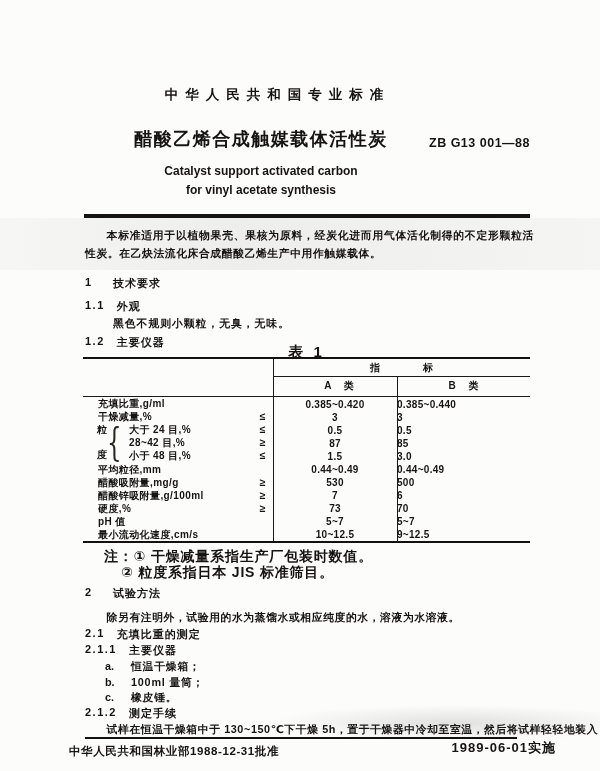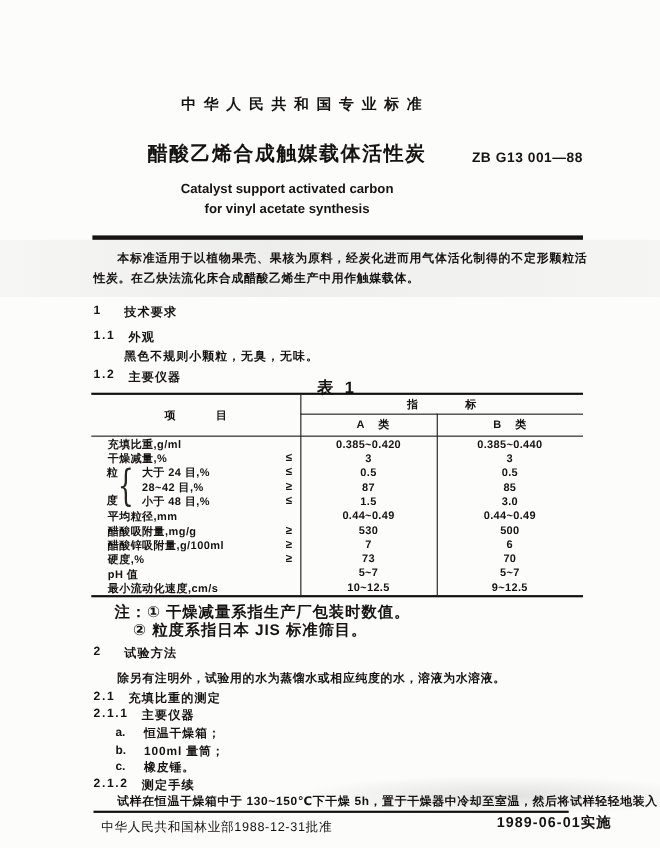--- a/index.html
+++ b/index.html
@@ -49,33 +49,33 @@
   .h-b{position:absolute;left:314px;top:17px;width:133px;height:20px;
     display:flex;align-items:center;justify-content:center;font-weight:700;word-spacing:10px;}
   .hline{position:absolute;left:0;right:0;top:37px;height:1.2px;background:#1a1918;}
   .t-body{position:absolute;left:0;right:0;top:38.5px;}
   .t-row{display:flex;height:13.1px;align-items:center;}
   .c-item{position:relative;width:190px;padding-left:15px;box-sizing:border-box;
     white-space:nowrap;letter-spacing:.4px;}
   .c-item.g{padding-left:46px;}
   .rel{position:absolute;right:7px;top:0;font-size:10.5px;}
   .c-a{width:124px;text-align:center;letter-spacing:.3px;}
-  .c-b{width:133px;text-align:center;letter-spacing:.3px;}
+  .c-b{width:133px;text-align:left;letter-spacing:.3px;}
   .grp-lbl{position:absolute;font-size:10px;font-weight:600;left:14px;}
   .grp-brace{position:absolute;left:24px;top:60px;font-size:37px;font-weight:400;
     font-family:"DejaVu Serif",serif;transform:scale(.62,1.05);transform-origin:left top;
     color:#26251f;}
   
   .note{font-size:14px;font-weight:600;letter-spacing:.8px;}
   
   .instr{left:85px;padding-left:20px;display:flex;font-size:10.8px;font-weight:600;letter-spacing:.8px;}
   .instr .key{width:26px;font-weight:700;letter-spacing:0;}
   
   .foot-rule{top:737px;left:85px;width:432px;height:2px;background:#12110f;}
-  .foot-left{top:744px;left:92px;font-size:11.5px;font-weight:400;letter-spacing:.6px;}
+  .foot-left{top:744px;left:69px;font-size:11.5px;font-weight:700;letter-spacing:.6px;}
   .foot-right{top:739px;right:44px;font-size:13px;font-weight:700;letter-spacing:1px;text-align:right;}
   
   .shade1{top:218px;left:0;width:600px;height:52px;
     background:linear-gradient(90deg,rgba(150,150,148,.06),rgba(150,150,148,.14) 40%,rgba(150,150,148,.07));}
   .shade2{top:706px;left:280px;width:320px;height:34px;
     background:radial-gradient(ellipse at 55% 50%,rgba(130,130,128,.22),rgba(130,130,128,0) 75%);}
   .nowrap{white-space:nowrap;}
 </style>
 </head>
 <body>
@@ -107,21 +107,20 @@
   <div class="abs plain" style="top:317px;left:113px">黑色不规则小颗粒，无臭，无味。</div>
   <div class="abs sec" style="top:335px">
     <span class="num">1.2</span>
     <span>主要仪器</span>
   </div>
 
   <div class="abs tbl-caption">表 1</div>
   <div class="abs tbl">
     <div class="vline v1"></div>
     <div class="vline v2"></div>
-    <div class="h-item">项 目</div>
     <div class="h-index">指 标</div>
     <div class="h-a">A 类</div>
     <div class="h-b">B 类</div>
     <div class="hline"></div>
 
     <span class="grp-lbl" style="top:64px">粒</span>
     <span class="grp-lbl" style="top:89px">度</span>
     <span class="grp-brace">{</span>
 
     <div class="t-body">

